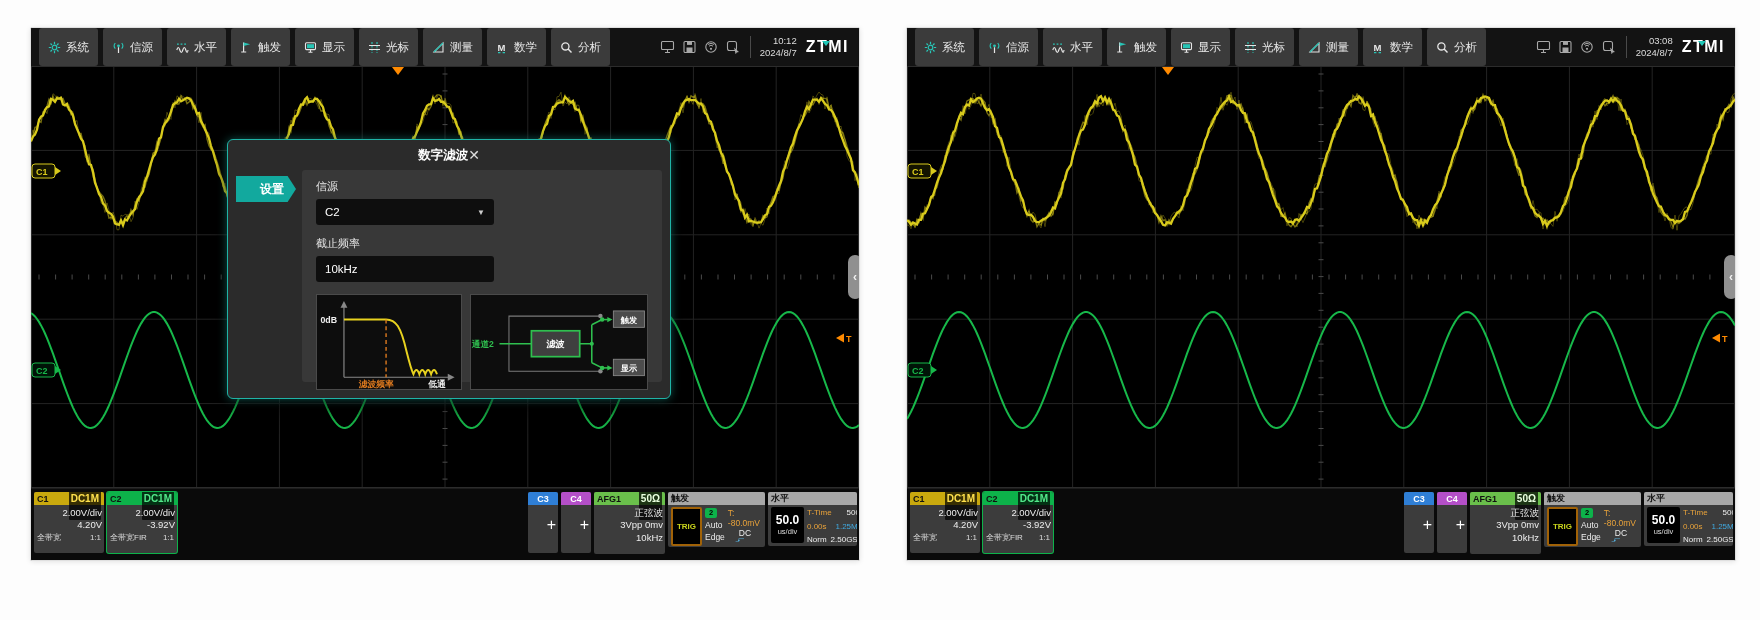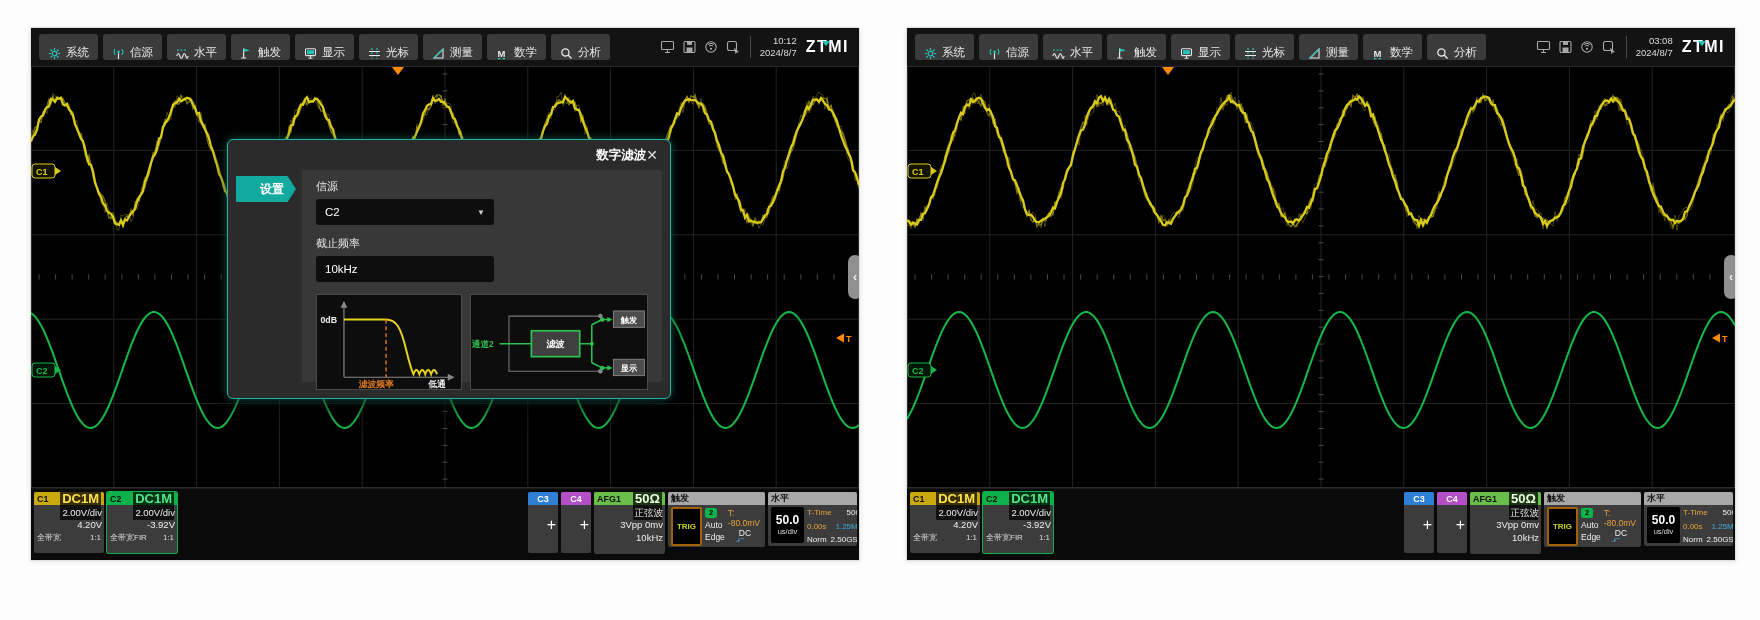--- a/index.html
+++ b/index.html
@@ -1,21 +1,21 @@
 <!DOCTYPE html>
 <html><head>
 <meta charset="utf-8">
 <style>
   html,body{margin:0;padding:0;background:#fdfdfd;font-family:"Liberation Sans","DejaVu Sans",sans-serif;}
   .stage{width:1760px;height:620px;box-sizing:border-box;padding:27px 0 0 30px;display:flex;gap:46px;background:#fdfdfd;}
   .panel{width:830px;height:534px;background:#000;border:1px solid #e0e0e0;border-radius:2px;box-shadow:0 1px 5px rgba(0,0,0,.10);position:relative;overflow:hidden;box-sizing:border-box;}
   
   .menubar{height:38px;background:#131313;display:flex;align-items:center;justify-content:space-between;padding:0 8px;}
   .menus{display:flex;gap:5px;}
-  .mbtn{height:26px;background:#3b3b3b;border-radius:3px;display:inline-flex;align-items:flex-end;gap:5px;padding:0 9px;font-size:11.5px;color:#e8e8e8;white-space:nowrap;cursor:pointer;}
+  .mbtn{height:38px;background:#3b3b3b;border-radius:3px;display:inline-flex;align-items:center;gap:5px;padding:0 9px;font-size:11.5px;color:#e8e8e8;white-space:nowrap;cursor:pointer;}
   .mi{display:inline-flex;width:13px;height:13px;}
   .mi svg{width:13px;height:13px;}
   .bar-right{display:flex;align-items:center;gap:9px;}
   .sicons{display:flex;gap:7px;align-items:center;}
   .sic{display:inline-flex;width:15px;height:14px;}
   .sic svg{width:15px;height:14px;}
   .sep{width:1px;height:22px;background:#4a4a4a;}
   .clock{font-size:9.5px;color:#ddd;text-align:right;line-height:1.3;}
   .logo{font-weight:bold;font-size:16px;color:#fff;letter-spacing:1.5px;position:relative;padding-right:2px;}
   .logo-tri{position:absolute;left:16px;top:3px;width:0;height:0;border-left:4px solid transparent;border-right:4px solid transparent;border-top:5px solid #20c7b7;}
@@ -26,38 +26,38 @@
   .gframe{fill:none;stroke:#2c2c2c;stroke-width:1;}
   .tick{stroke:#4a4a4a;stroke-width:1;}
   .panel-handle{position:absolute;right:-3px;top:189px;width:14px;height:44px;background:#909090;border-radius:7px;color:#f2f2f2;font-size:12px;font-weight:bold;display:flex;align-items:center;justify-content:center;cursor:pointer;z-index:6;}
   
   .bottombar{height:72px;background:#0a0a0a;border-top:1px solid #1c1c1c;display:flex;align-items:flex-start;gap:3px;padding:3px 2px 0 3px;box-sizing:border-box;}
   .spacer{flex:1;}
   .blk{border-radius:2px;overflow:hidden;background:#3c3c3c;flex:none;cursor:pointer;}
   .blk.sel{box-shadow:0 0 0 1px #0db24a;}
   .blk-h{height:13px;display:flex;justify-content:space-between;align-items:center;padding:0 3px;font-size:9px;font-weight:bold;color:#111;}
   .blk-h.center{justify-content:center;}
-  .blk-badge{background:rgba(0,0,0,.72);font-size:13px;font-weight:bold;padding:16px 2px;border-radius:1px;line-height:10px;}
+  .blk-badge{background:rgba(0,0,0,.72);font-size:10px;font-weight:bold;padding:16px 2px;border-radius:1px;line-height:10px;}
   .blk-b{padding:2px 2px 10px;font-size:9.5px;color:#ededed;text-align:right;line-height:1.3;}
   .blk-foot{display:flex;justify-content:space-between;font-size:8px;color:#ddd;margin-top:1px;padding:0 1px;}
   .plus{font-size:16px;color:#fff;line-height:36px;}
   .row{display:flex;gap:3px;text-align:left;padding:2px 3px 1px;}
   .trigbox{width:27px;height:35px;background:#000;border:2px solid #a16207;border-radius:2px;color:#c9d41c;font-size:8px;font-weight:bold;display:flex;align-items:center;justify-content:center;flex:none;}
   .hzbox{width:33px;height:36px;background:#000;border-radius:2px;color:#fff;display:flex;flex-direction:column;align-items:center;justify-content:center;flex:none;}
   .hzbox .big{font-size:12px;font-weight:bold;line-height:1.1;}
   .hzbox .small{font-size:7.5px;color:#ddd;}
   .tcol{display:flex;flex-direction:column;justify-content:space-between;align-items:flex-start;font-size:8.5px;color:#ededed;padding:1px 0;height:34px;}
   .hcol{display:flex;flex-direction:column;justify-content:space-between;flex:1;font-size:8px;color:#ededed;height:36px;padding:1px 0;}
   .hrow{display:flex;justify-content:space-between;gap:4px;}
   .chbadge{background:#0db24a;color:#000;font-weight:bold;font-size:7.5px;padding:0 4px;border-radius:2px;line-height:10px;}
   .orange{color:#e8a23a;}
   .blue{color:#3fa9e0;}
   
   .dialog{position:absolute;left:196px;top:73px;width:442px;height:258px;background:#2b2b2b;border:1px solid #1fb3a6;border-radius:6px;box-shadow:0 0 10px rgba(31,179,166,.45),0 8px 22px rgba(0,0,0,.65);z-index:5;}
-  .dlg-title-row{height:30px;display:flex;align-items:center;justify-content:flex-end;padding:0 12px;}
+  .dlg-title-row{height:30px;display:flex;align-items:center;justify-content:center;padding:0 12px;}
   .dlg-title{font-size:12.5px;font-weight:bold;color:#fff;}
   .dlg-close{color:#ddd;font-size:14px;cursor:pointer;line-height:1;}
   .dlg-body{position:relative;height:220px;}
   .dlg-tab{position:absolute;left:8px;top:6px;width:60px;height:26px;background:#12a99e;color:#fff;font-size:12px;font-weight:bold;display:flex;align-items:center;justify-content:flex-end;padding-right:12px;box-sizing:border-box;clip-path:polygon(0 0,86% 0,100% 50%,86% 100%,0 100%);cursor:pointer;}
   .dlg-content{position:absolute;left:74px;top:0;right:8px;bottom:8px;background:#383838;border-radius:3px;padding:8px 14px;box-sizing:border-box;}
   .dlg-fields{display:flex;justify-content:space-between;}
   .fcol{display:flex;flex-direction:column;}
   .fcol.right{width:112px;}
   .flabel{font-size:11px;color:#e8e8e8;margin:1px 0 5px;}
   .dropdown,.tinput{width:178px;height:26px;background:#0e0e0e;border-radius:3px;color:#fff;font-size:11.5px;display:flex;align-items:center;justify-content:space-between;padding:0 9px;box-sizing:border-box;margin-bottom:10px;cursor:pointer;}

